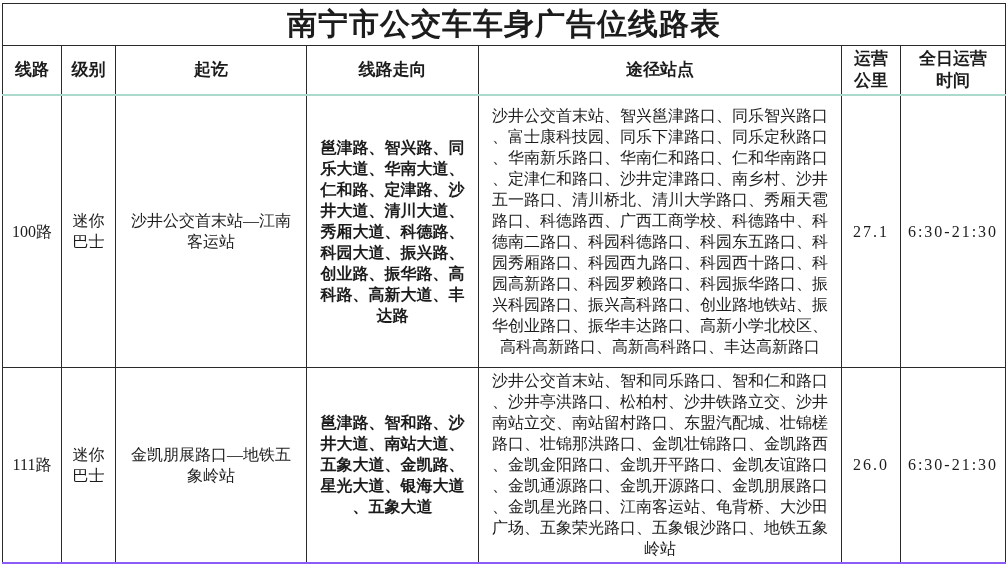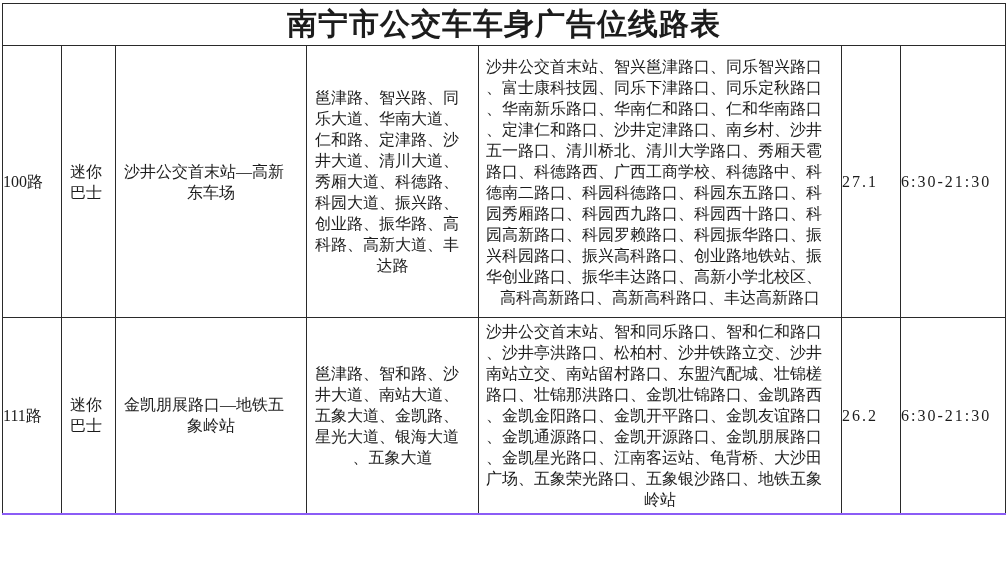--- a/index.html
+++ b/index.html
@@ -40,34 +40,34 @@
     text-align:center;
     line-height:1.3;
     padding:0 9px;
     border-bottom:2px solid #abd9cb; 
   }
   .head-row th.th-hours{padding:0 12px;}
   
   .data-row td{
     font-size:16px;
     line-height:21px;
-    text-align:left;
+    text-align:center;
     margin-top:11px;
   }
   .row1{height:272px;}
   .row2{height:196px;}
   .row2 td{border-bottom:2px solid #8b5cf6;} 
   .c-od,.c-dir,.c-st{
     text-align:justify;
     text-align-last:center;
     line-break:anywhere;
     word-break:break-all;
   }
   .c-od{padding:2px 8px;}
-  .c-dir{padding:2px 8px;}
+  .c-dir{padding:2px 8px;font-weight:bold;}
   .c-st{padding:2px 7px;}
   .c-level{padding:0 8px;line-break:anywhere;word-break:break-all;}
   .c-km,.c-hr{letter-spacing:2px;}
 </style>
 </head>
 <body>
 
 <div class="page">
   <table class="routes">
     <colgroup>
@@ -78,35 +78,44 @@
       <col style="width:363px">
       <col style="width:59px">
       <col style="width:105px">
     </colgroup>
 
     <tbody>
         <tr class="title-row">
       <td colspan="7">南宁市公交车车身广告位线路表</td>
     </tr>
 
+    <tr class="head-row">
+      <th>线路</th>
+      <th>级别</th>
+      <th>起讫</th>
+      <th>线路走向</th>
+      <th>途径站点</th>
+      <th>运营公里</th>
+      <th class="th-hours">全日运营时间</th>
+    </tr>
 
     <tr class="data-row row1">
       <td class="c-route">100路</td>
       <td class="c-level">迷你巴士</td>
-      <td class="c-od">沙井公交首末站—高新东车场</td>
+      <td class="c-od">沙井公交首末站—江南客运站</td>
       <td class="c-dir">邕津路、智兴路、同乐大道、华南大道、仁和路、定津路、沙井大道、清川大道、秀厢大道、科德路、科园大道、振兴路、创业路、振华路、高科路、高新大道、丰达路</td>
       <td class="c-st">沙井公交首末站、智兴邕津路口、同乐智兴路口、富士康科技园、同乐下津路口、同乐定秋路口、华南新乐路口、华南仁和路口、仁和华南路口、定津仁和路口、沙井定津路口、南乡村、沙井五一路口、清川桥北、清川大学路口、秀厢天雹路口、科德路西、广西工商学校、科德路中、科德南二路口、科园科德路口、科园东五路口、科园秀厢路口、科园西九路口、科园西十路口、科园高新路口、科园罗赖路口、科园振华路口、振兴科园路口、振兴高科路口、创业路地铁站、振华创业路口、振华丰达路口、高新小学北校区、高科高新路口、高新高科路口、丰达高新路口</td>
       <td class="c-km">27.1</td>
       <td class="c-hr">6:30-21:30</td>
     </tr>
 
     <tr class="data-row row2">
       <td class="c-route">111路</td>
       <td class="c-level">迷你巴士</td>
       <td class="c-od">金凯朋展路口—地铁五象岭站</td>
       <td class="c-dir">邕津路、智和路、沙井大道、南站大道、五象大道、金凯路、星光大道、银海大道、五象大道</td>
       <td class="c-st">沙井公交首末站、智和同乐路口、智和仁和路口、沙井亭洪路口、松柏村、沙井铁路立交、沙井南站立交、南站留村路口、东盟汽配城、壮锦槎路口、壮锦那洪路口、金凯壮锦路口、金凯路西、金凯金阳路口、金凯开平路口、金凯友谊路口、金凯通源路口、金凯开源路口、金凯朋展路口、金凯星光路口、江南客运站、龟背桥、大沙田广场、五象荣光路口、五象银沙路口、地铁五象岭站</td>
-      <td class="c-km">26.2</td>
+      <td class="c-km">26.0</td>
       <td class="c-hr">6:30-21:30</td>
     </tr>
   </tbody>
     </table>
 </div>
 
 </body></html>

